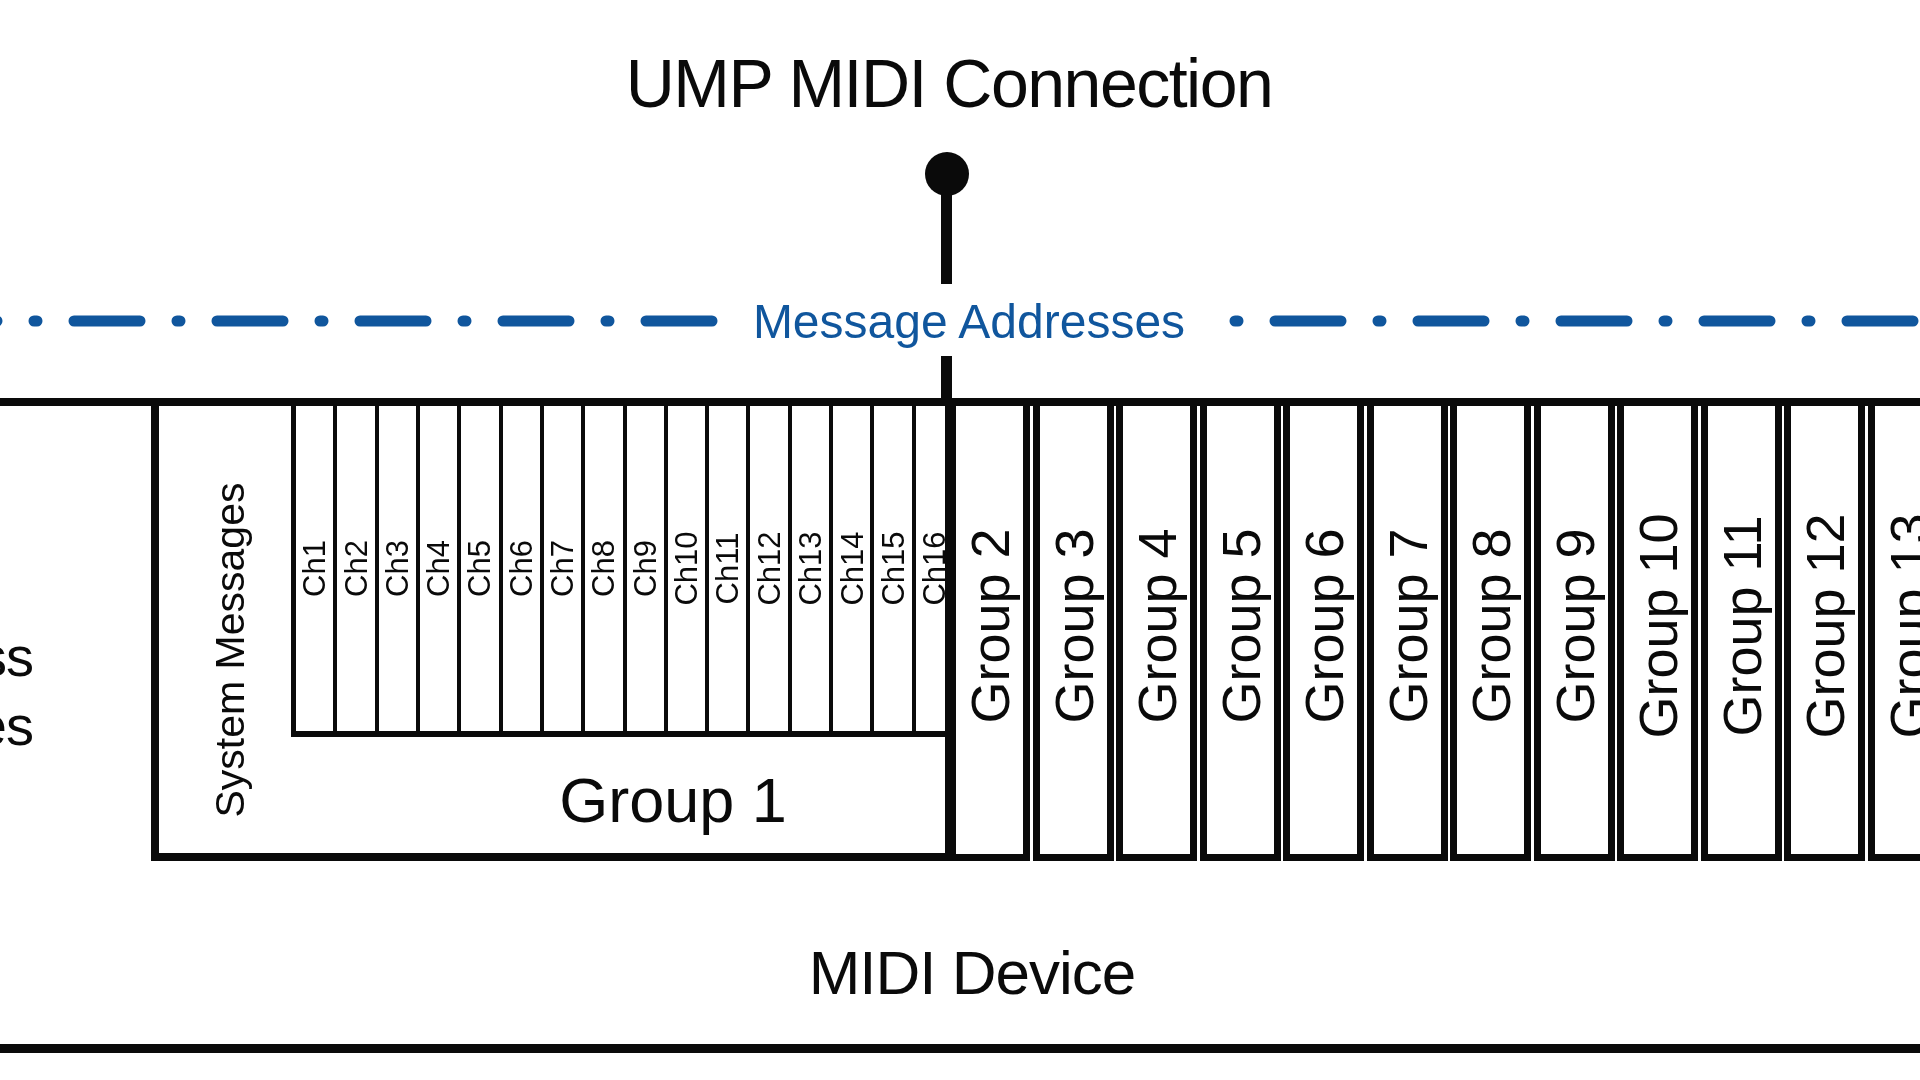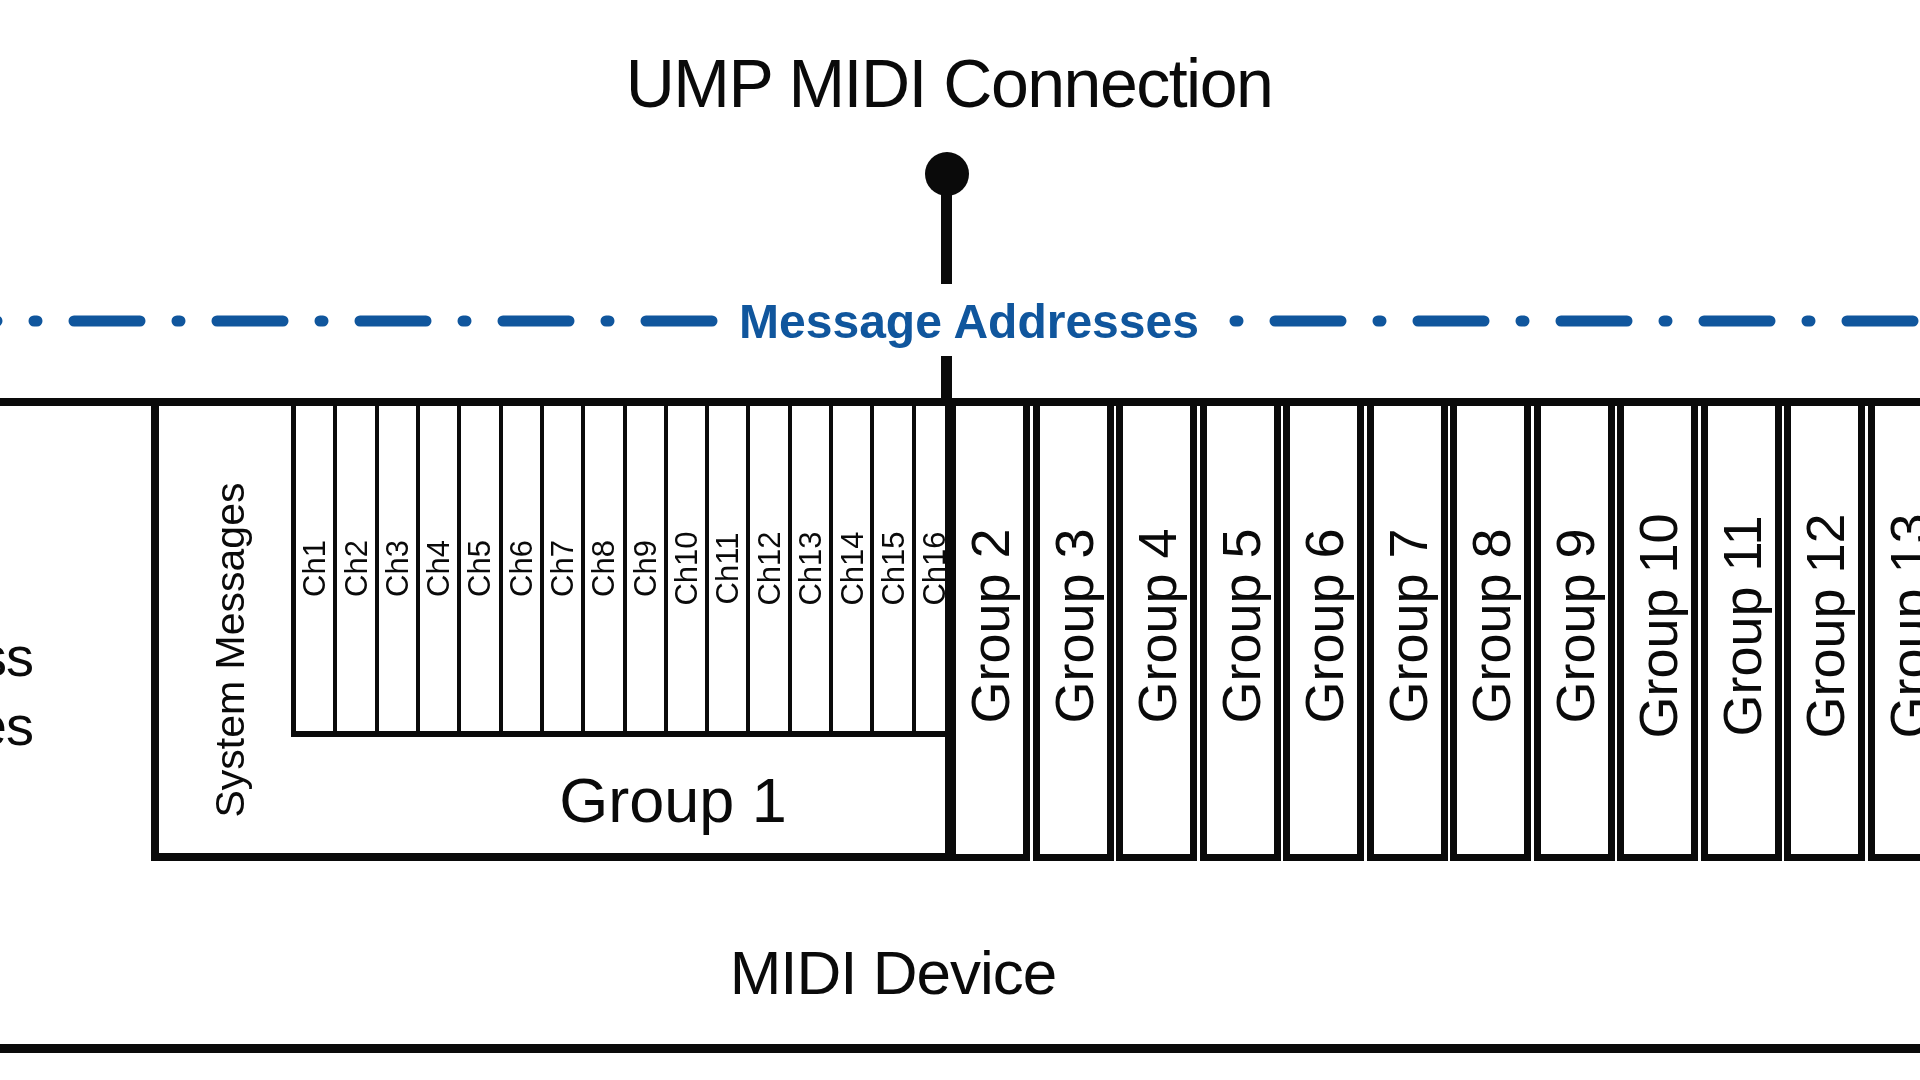--- a/index.html
+++ b/index.html
@@ -27,21 +27,21 @@
   }
   .conn { position: absolute; left: 941px; width: 11px; background: #0a0a0a; }
   .conn-top { top: 192px; height: 92px; }
   .conn-bottom { top: 356px; height: 50px; }
 
   .dash-svg { position: absolute; left: 0; top: 0; width: 1920px; height: 1080px; pointer-events: none; }
 
   .msg-label {
     position: absolute; left: 969px; top: 298px;
     transform: translateX(-50%);
-    font-size: 48px; font-weight: bold; line-height: 1;
+    font-size: 48px; font-weight: normal; line-height: 1;
     color: var(--accent, #10569D);
     white-space: nowrap;
   }
 
   .hline { position: absolute; left: 0; width: 1920px; background: #0a0a0a; }
   .hline-top { top: 398px; height: 8px; }
   .hline-bottom { top: 1044px; height: 9px; }
 
   .leftcol-text {
     position: absolute; left: -370px; top: 622px; width: 403px;
@@ -93,21 +93,21 @@
     box-sizing: border-box;
     border: 7px solid #0a0a0a; border-top: none;
     display: flex; align-items: center; justify-content: center;
   }
   .group-label {
     transform: rotate(-90deg);
     font-size: 54px; line-height: 1; white-space: nowrap;
   }
 
   .device-label {
-    position: absolute; left: 893px; top: 942px;
+    position: absolute; left: 972px; top: 942px;
     transform: translateX(-50%);
     font-size: 62px; line-height: 1; letter-spacing: -1px;
     white-space: nowrap;
   }
 </style>
 </head>
 <body style="--accent: #10569D;">
 
 <div class="stage">
 

